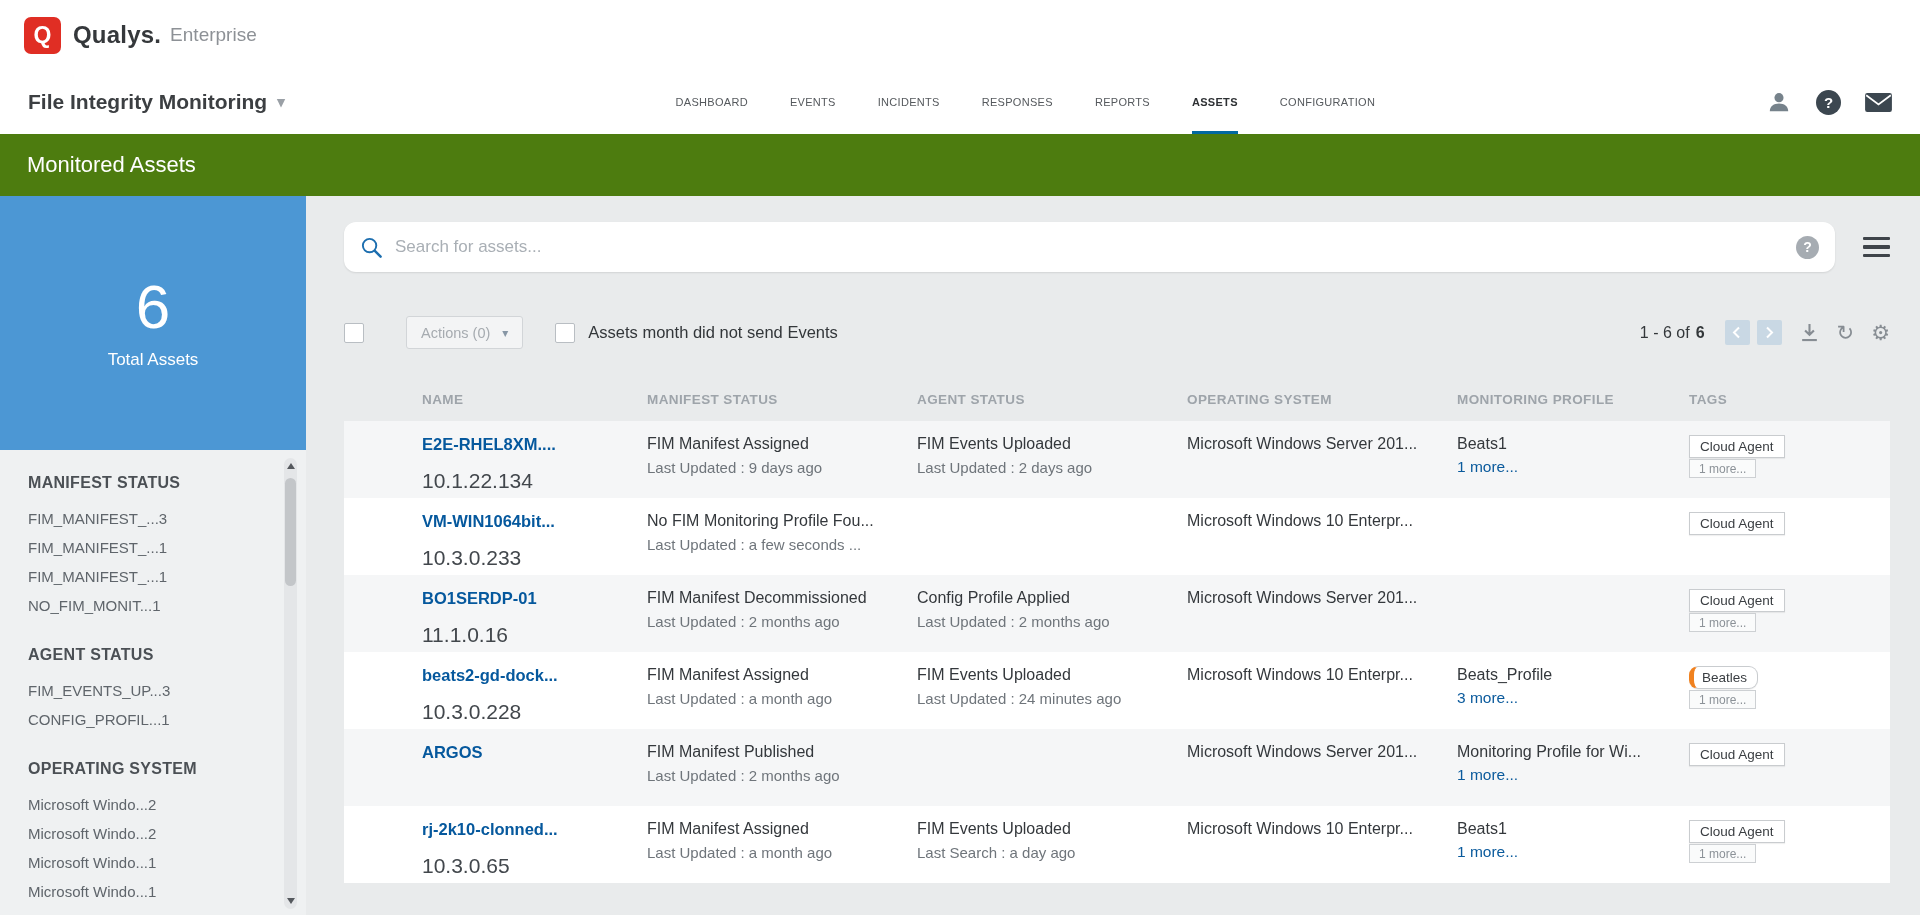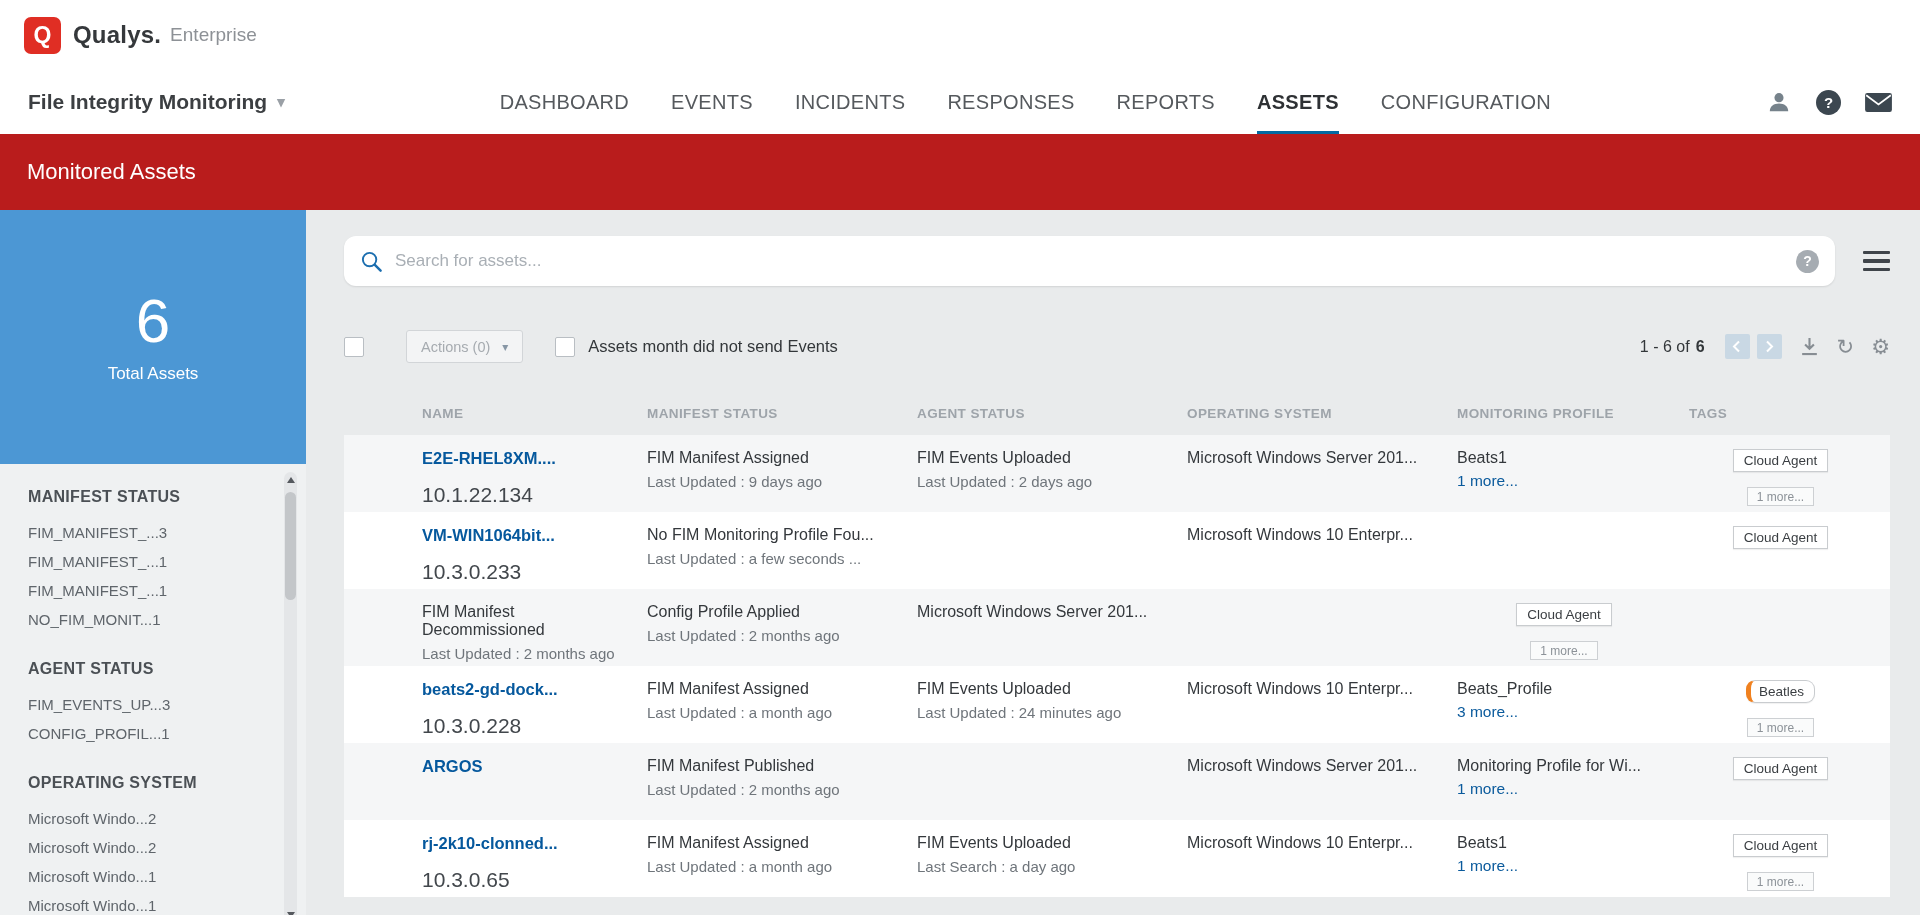--- a/index.html
+++ b/index.html
@@ -11,28 +11,28 @@
   .logo-box { width:37px; height:37px; background:#E02E24; border-radius:7px; color:#fff;
               font-weight:bold; font-size:23px; display:flex; align-items:center; justify-content:center; }
   .brand { font-size:24px; font-weight:bold; color:#35383B; margin-left:12px; letter-spacing:.2px; }
   .edition { font-size:19px; color:#8D9196; margin-left:9px; }
 
   
   .navbar { height:64px; background:#fff; display:flex; align-items:stretch; padding:0 28px; }
   .app-title { display:flex; align-items:center; font-size:21px; font-weight:bold; color:#3C3F42; cursor:pointer; }
   .app-title .caret { color:#9AA0A6; font-size:15px; margin-left:10px; }
   .main-nav { display:flex; gap:42px; margin:0 auto; }
-  .nav-item { display:flex; align-items:center; font-size:20px; color:#55595D; letter-spacing:.3px; cursor:pointer; }
+  .nav-item { display:flex; align-items:center; font-size:11px; color:#55595D; letter-spacing:.3px; cursor:pointer; }
   .nav-item.active { color:#2E3134; font-weight:bold; border-bottom:3px solid #0369a1; padding-top:3px; }
   .nav-icons { display:flex; align-items:center; gap:24px; }
   .circle-help { width:25px; height:25px; border-radius:50%; background:#3C4750; color:#fff;
                  font-size:15px; font-weight:bold; display:flex; align-items:center; justify-content:center; }
 
   
-  .titlebar { height:76px; background:#b91c1c; color:#fff; display:flex; align-items:center;
+  .titlebar { height:62px; background:#4d7c0f; color:#fff; display:flex; align-items:center;
               padding-left:27px; font-size:22px; }
 
   
   .layout { display:flex; height:719px; }
 
   
   .sidebar { width:306px; background:#EFF1F2; position:relative; flex:none; }
   .total-box { height:254px; background:#4C97D4; color:#fff; display:flex; flex-direction:column;
                align-items:center; justify-content:center; gap:12px; }
   .total-count { font-size:62px; font-weight:400; line-height:1; }
@@ -95,21 +95,21 @@
             letter-spacing:.4px; }
   .t-row { min-height:77px; align-items:start; padding-top:14px; }
   .t-row:nth-child(odd) { background:#FFFFFF; }
   .t-row:nth-child(even) { background:#F5F6F7; }
   .cell { padding-right:18px; }
   .name-link { font-size:16.5px; font-weight:bold; color:#05589D; cursor:pointer; }
   .ip { font-size:21px; color:#42474C; margin-top:15px; }
   .line1 { font-size:16px; color:#34383C; }
   .line2 { font-size:15px; color:#6F757B; margin-top:6px; }
   .profile-more { font-size:15.5px; color:#0A5A9C; margin-top:5px; cursor:pointer; }
-  .tags-cell { display:flex; flex-direction:column; align-items:center; gap:15px; }
+  .tags-cell { display:flex; flex-direction:column; align-items:flex-start; gap:1px; }
   .tag-badge { background:#fff; border:1px solid #C9CCCF; padding:3px 10px; font-size:13.5px;
                color:#3A3E42; box-shadow:0 1px 1px rgba(0,0,0,.06); }
   .tag-badge.accent { border-left:5px solid #F0811F; padding-left:8px;border-radius:9px; }
   .more-badge { background:#FAFBFB; border:1px solid #CDD0D3; color:#8C9298; font-size:12px;
                 padding:1.5px 9px; cursor:pointer; }
 </style>
 </head>
 <body>
 
 <header class="topbar">
@@ -326,20 +326,24 @@
         </div>
         <div class="cell tags-cell">
           <span class="tag-badge auto-hide">Cloud Agent</span>
 
         </div>
       </div>
 
       <div class="t-row">
         <div class="cell"></div>
         <div class="cell">
+          <div class="name-link">BO1SERDP-01</div>
+          <div class="ip auto-hide">11.1.0.16</div>
+        </div>
+        <div class="cell">
           <div class="line1 auto-hide">FIM Manifest Decommissioned</div>
           <div class="line2 auto-hide">Last Updated : 2 months ago</div>
         </div>
         <div class="cell">
           <div class="line1 auto-hide">Config Profile Applied</div>
           <div class="line2 auto-hide">Last Updated : 2 months ago</div>
         </div>
         <div class="cell line1">Microsoft Windows Server 201...</div>
         <div class="cell">
           

